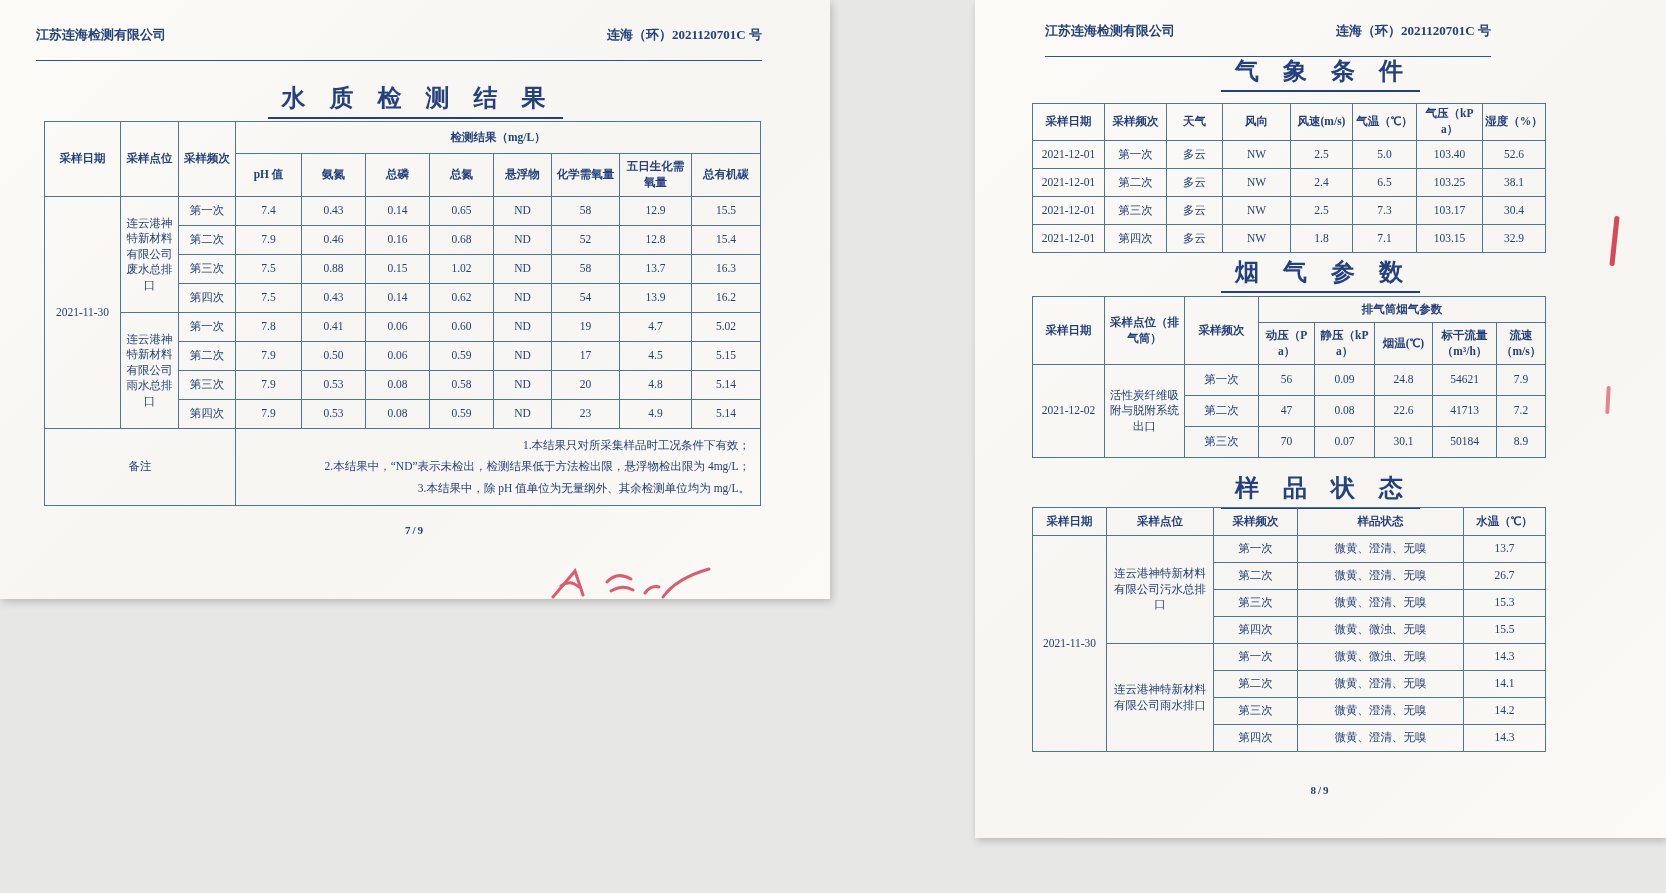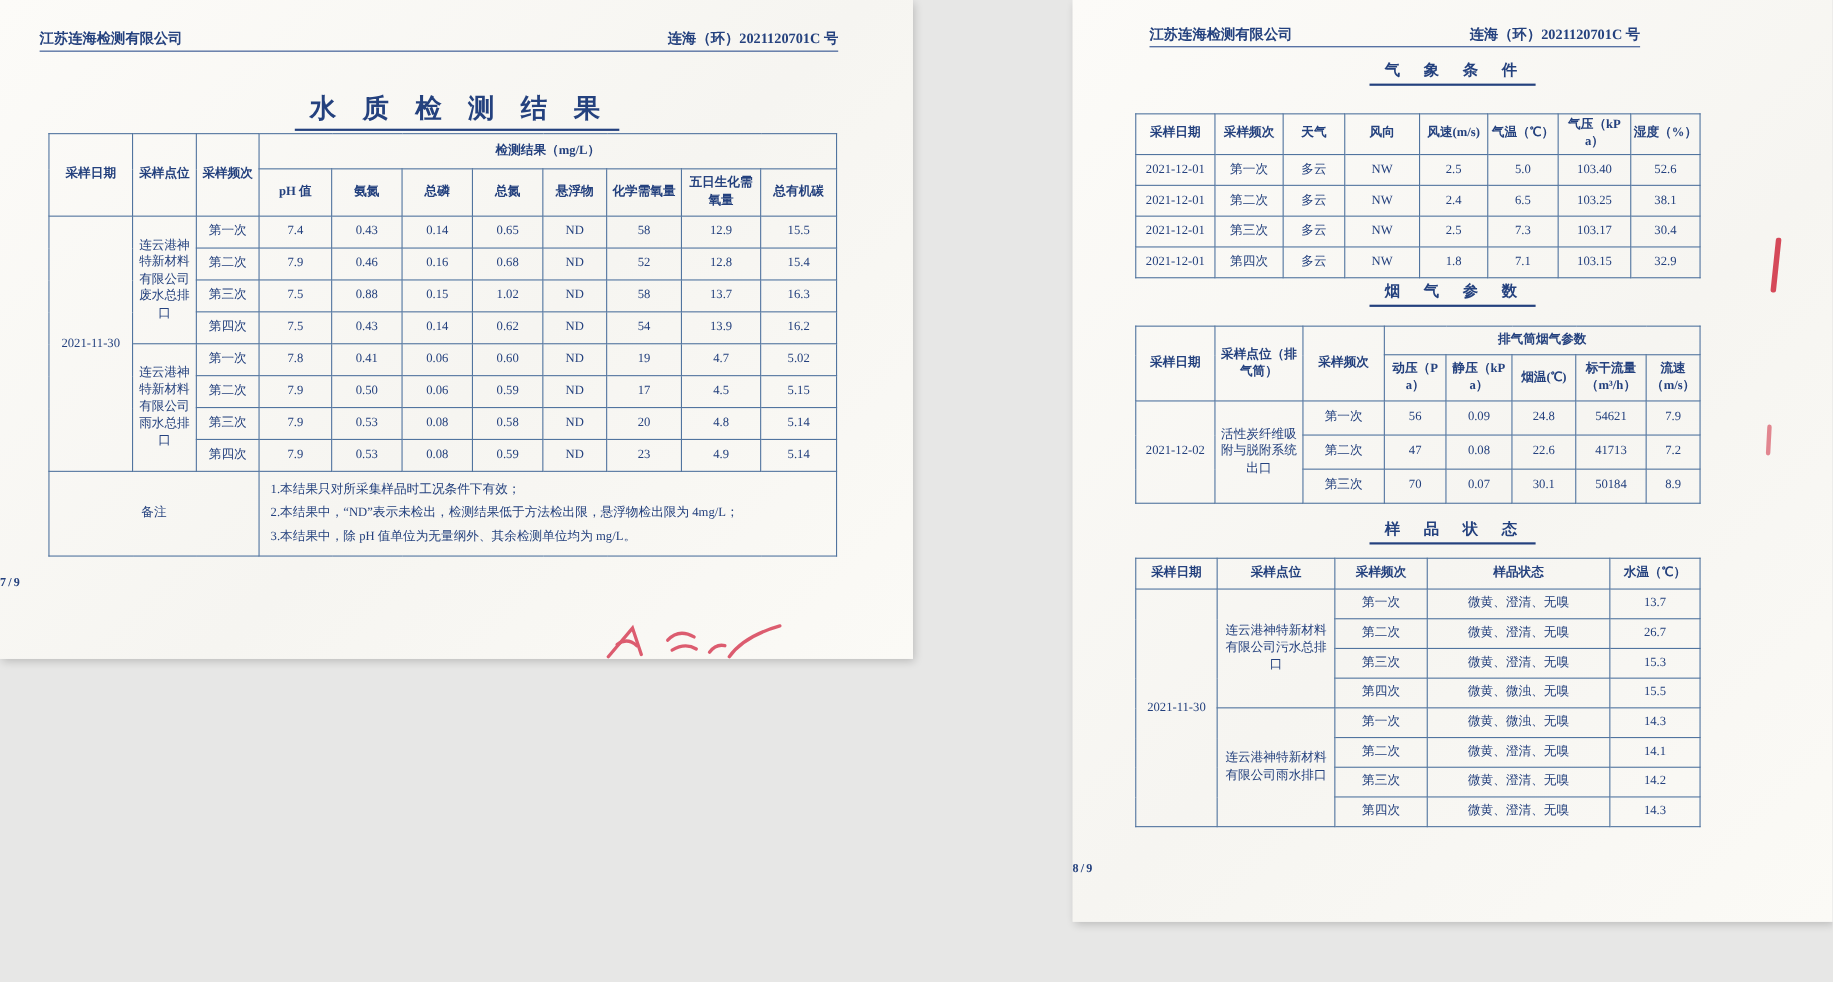--- a/index.html
+++ b/index.html
@@ -1,35 +1,35 @@
 <!DOCTYPE html>
 <html><head>
 <meta charset="utf-8">
 <style>
   *{margin:0;padding:0;box-sizing:border-box}
   html,body{width:1666px;height:893px}
   body{position:relative;overflow:hidden;background:#e7e7e6;font-family:"Liberation Serif",serif;color:#24417e}
   .page{position:absolute;background:linear-gradient(135deg,#fcfbf8 0%,#f6f5f1 55%,#fbfaf6 100%);box-shadow:2px 3px 8px rgba(0,0,0,.20);overflow:hidden}
   #page-left{left:0;top:0;width:830px;height:599px}
   #page-right{left:975px;top:0;width:691px;height:838px}
-  .hdr{position:absolute;display:flex;justify-content:space-between;align-items:flex-end;border-bottom:1.3px solid #31528f;font-size:13px;font-weight:bold;padding-bottom:2px}
+  .hdr{position:absolute;display:flex;justify-content:space-between;align-items:flex-end;border-bottom:1.3px solid #31528f;font-size:13px;font-weight:bold;padding-bottom:16px}
   #page-left .hdr{left:36px;top:26px;width:726px}
   #page-right .hdr{left:70px;top:22px;width:446px}
   .doc-title{position:absolute;width:100%;text-align:center}
   .doc-title span{display:inline-block;font-weight:bold;letter-spacing:9px;border-bottom:2px solid #24417e;padding:0 8px 3px 14px}
   #page-left .doc-title{top:82px}
   #page-left .doc-title span{font-size:24px}
-  .sec-title span{font-size:14px}
+  .sec-title span{font-size:24px}
   .tblwrap{position:absolute}
   table{border-collapse:collapse;table-layout:fixed;width:100%}
   th,td{border:1px solid #51749f;text-align:center;vertical-align:middle;font-size:11.5px;padding:2px;word-break:break-all;line-height:1.35}
   th{font-weight:bold}
   table{border:1.4px solid #3f639a}
-  .remarks{text-align:left;padding:6px 10px;line-height:1.85}
-  .pageno{position:absolute;width:100%;text-align:left;font-size:11px;font-weight:bold;letter-spacing:2px}
+  .remarks{text-align:right;padding:6px 10px;line-height:1.85}
+  .pageno{position:absolute;width:100%;text-align:center;font-size:11px;font-weight:bold;letter-spacing:2px}
   #page-left .pageno{top:524px}
   #page-right .pageno{top:784px}
   .stamp{position:absolute;left:545px;top:566px;width:170px;height:33px}
   .edge-mark{position:absolute;background:#cf2a3e;border-radius:2px}
   #edge-mark-1{left:1612px;top:216px;width:5px;height:50px;transform:rotate(6deg);opacity:.85}
   #edge-mark-2{left:1606px;top:386px;width:4px;height:28px;transform:rotate(3deg);opacity:.55}
 </style>
 </head>
 <body>
 

